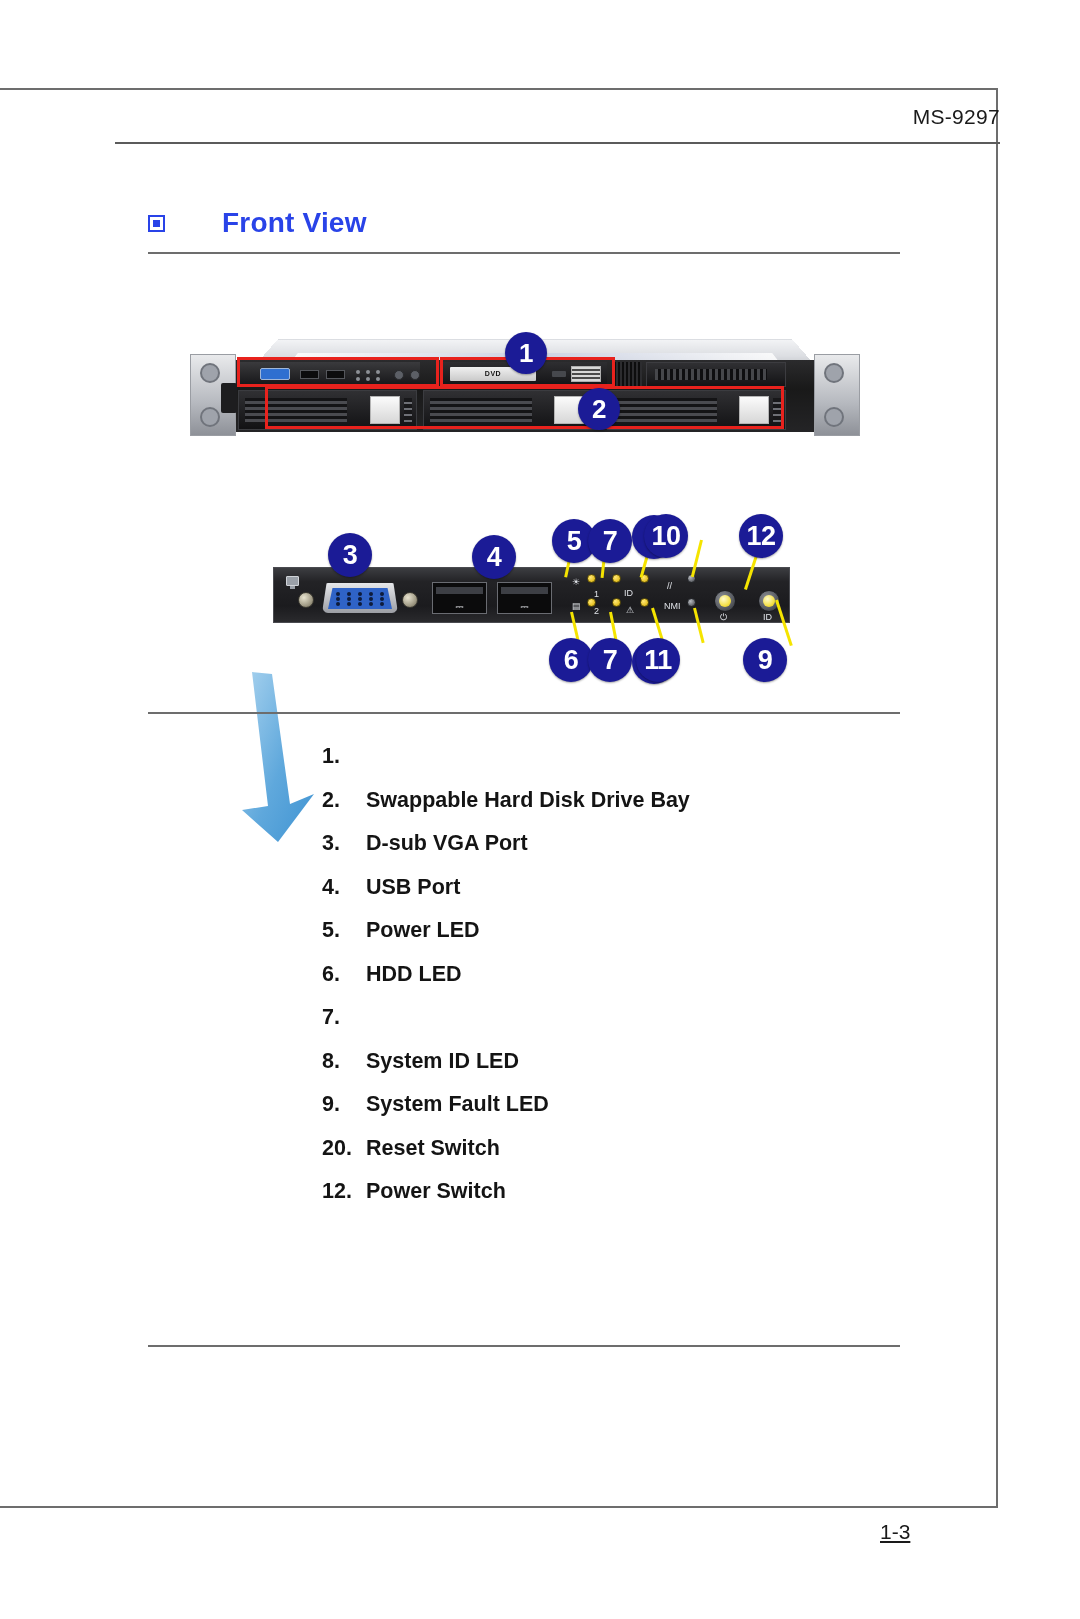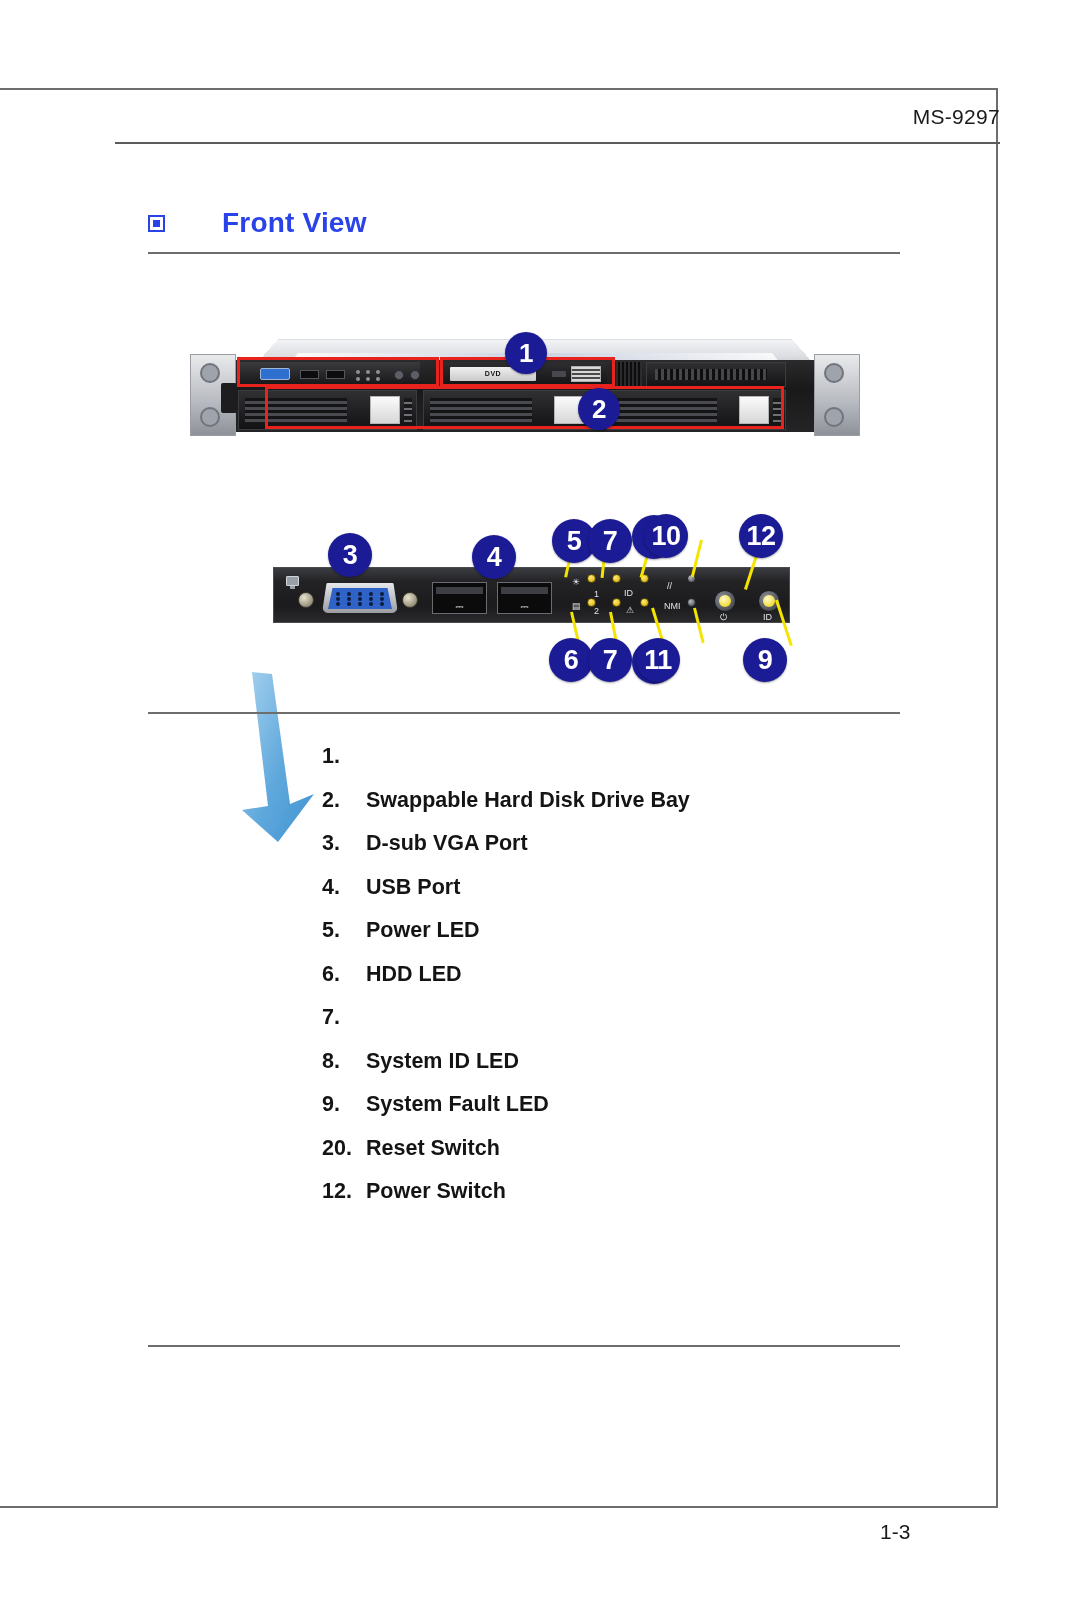--- a/index.html
+++ b/index.html
@@ -556,20 +556,21 @@
     background: #6d6d6d;
   }
 
   
   #footer-page {
     position: absolute;
     left: 880px;
     top: 1520px;
     font-size: 21px;
     color: #1a1a1a;
+    text-decoration: underline;
   }
 </style>
 </head>
 <body>
 
 <div id="page-frame"></div>
 
 <div id="header-code">MS-9297</div>
 <div id="header-rule"></div>
 

